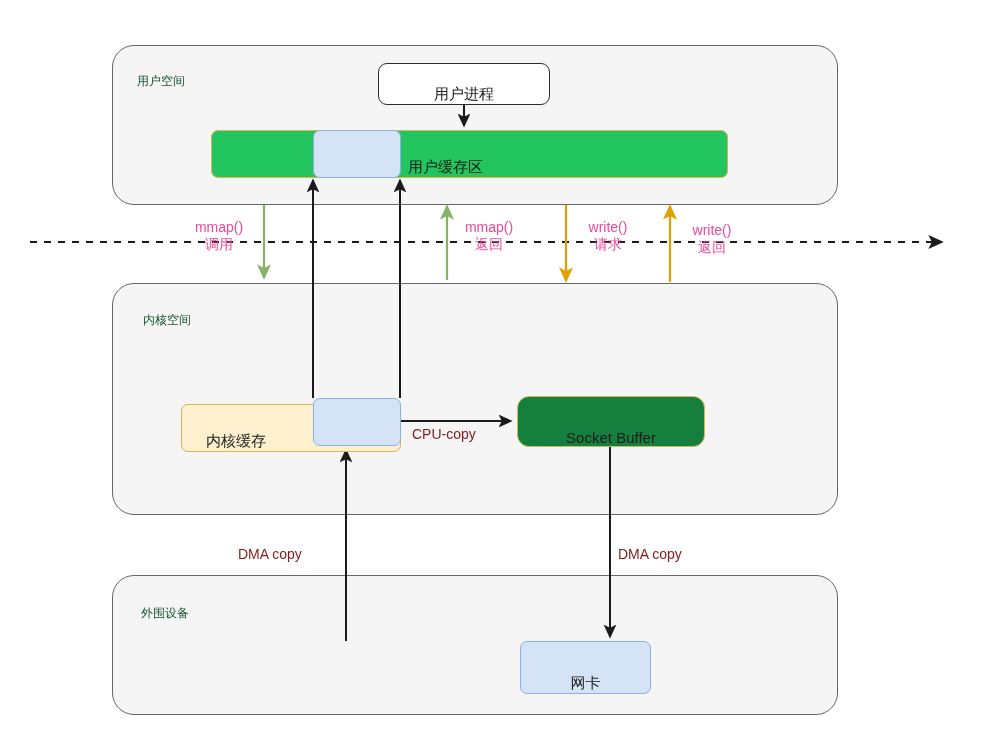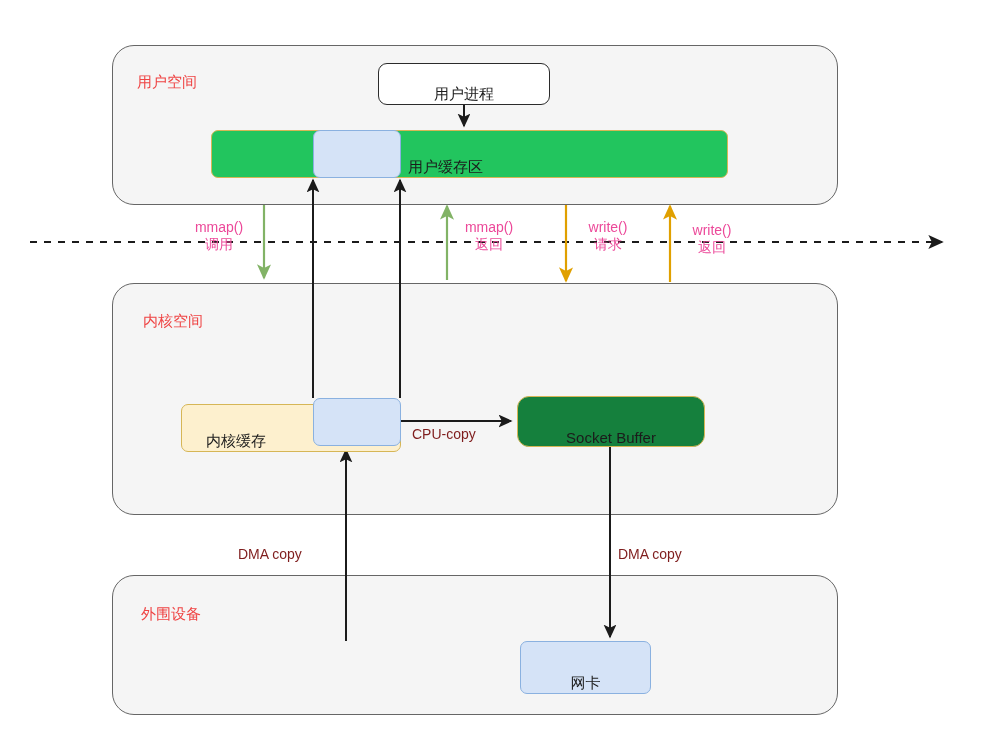--- a/index.html
+++ b/index.html
@@ -28,22 +28,22 @@
   
   .lane {
     position: absolute;
     background: #f5f5f5;
     border: 1.3px solid #666666;
     border-radius: 22px;
     box-sizing: border-box;
   }
   .lane-label {
     position: absolute;
-    font-size: 15px;
-    color: #ef4444;
+    font-size: 12px;
+    color: #14532d;
     white-space: nowrap;
   }
   
   .node {
     position: absolute;
     box-sizing: border-box;
     display: flex;
     align-items: flex-end;
     justify-content: center;
     font-size: 15px;

